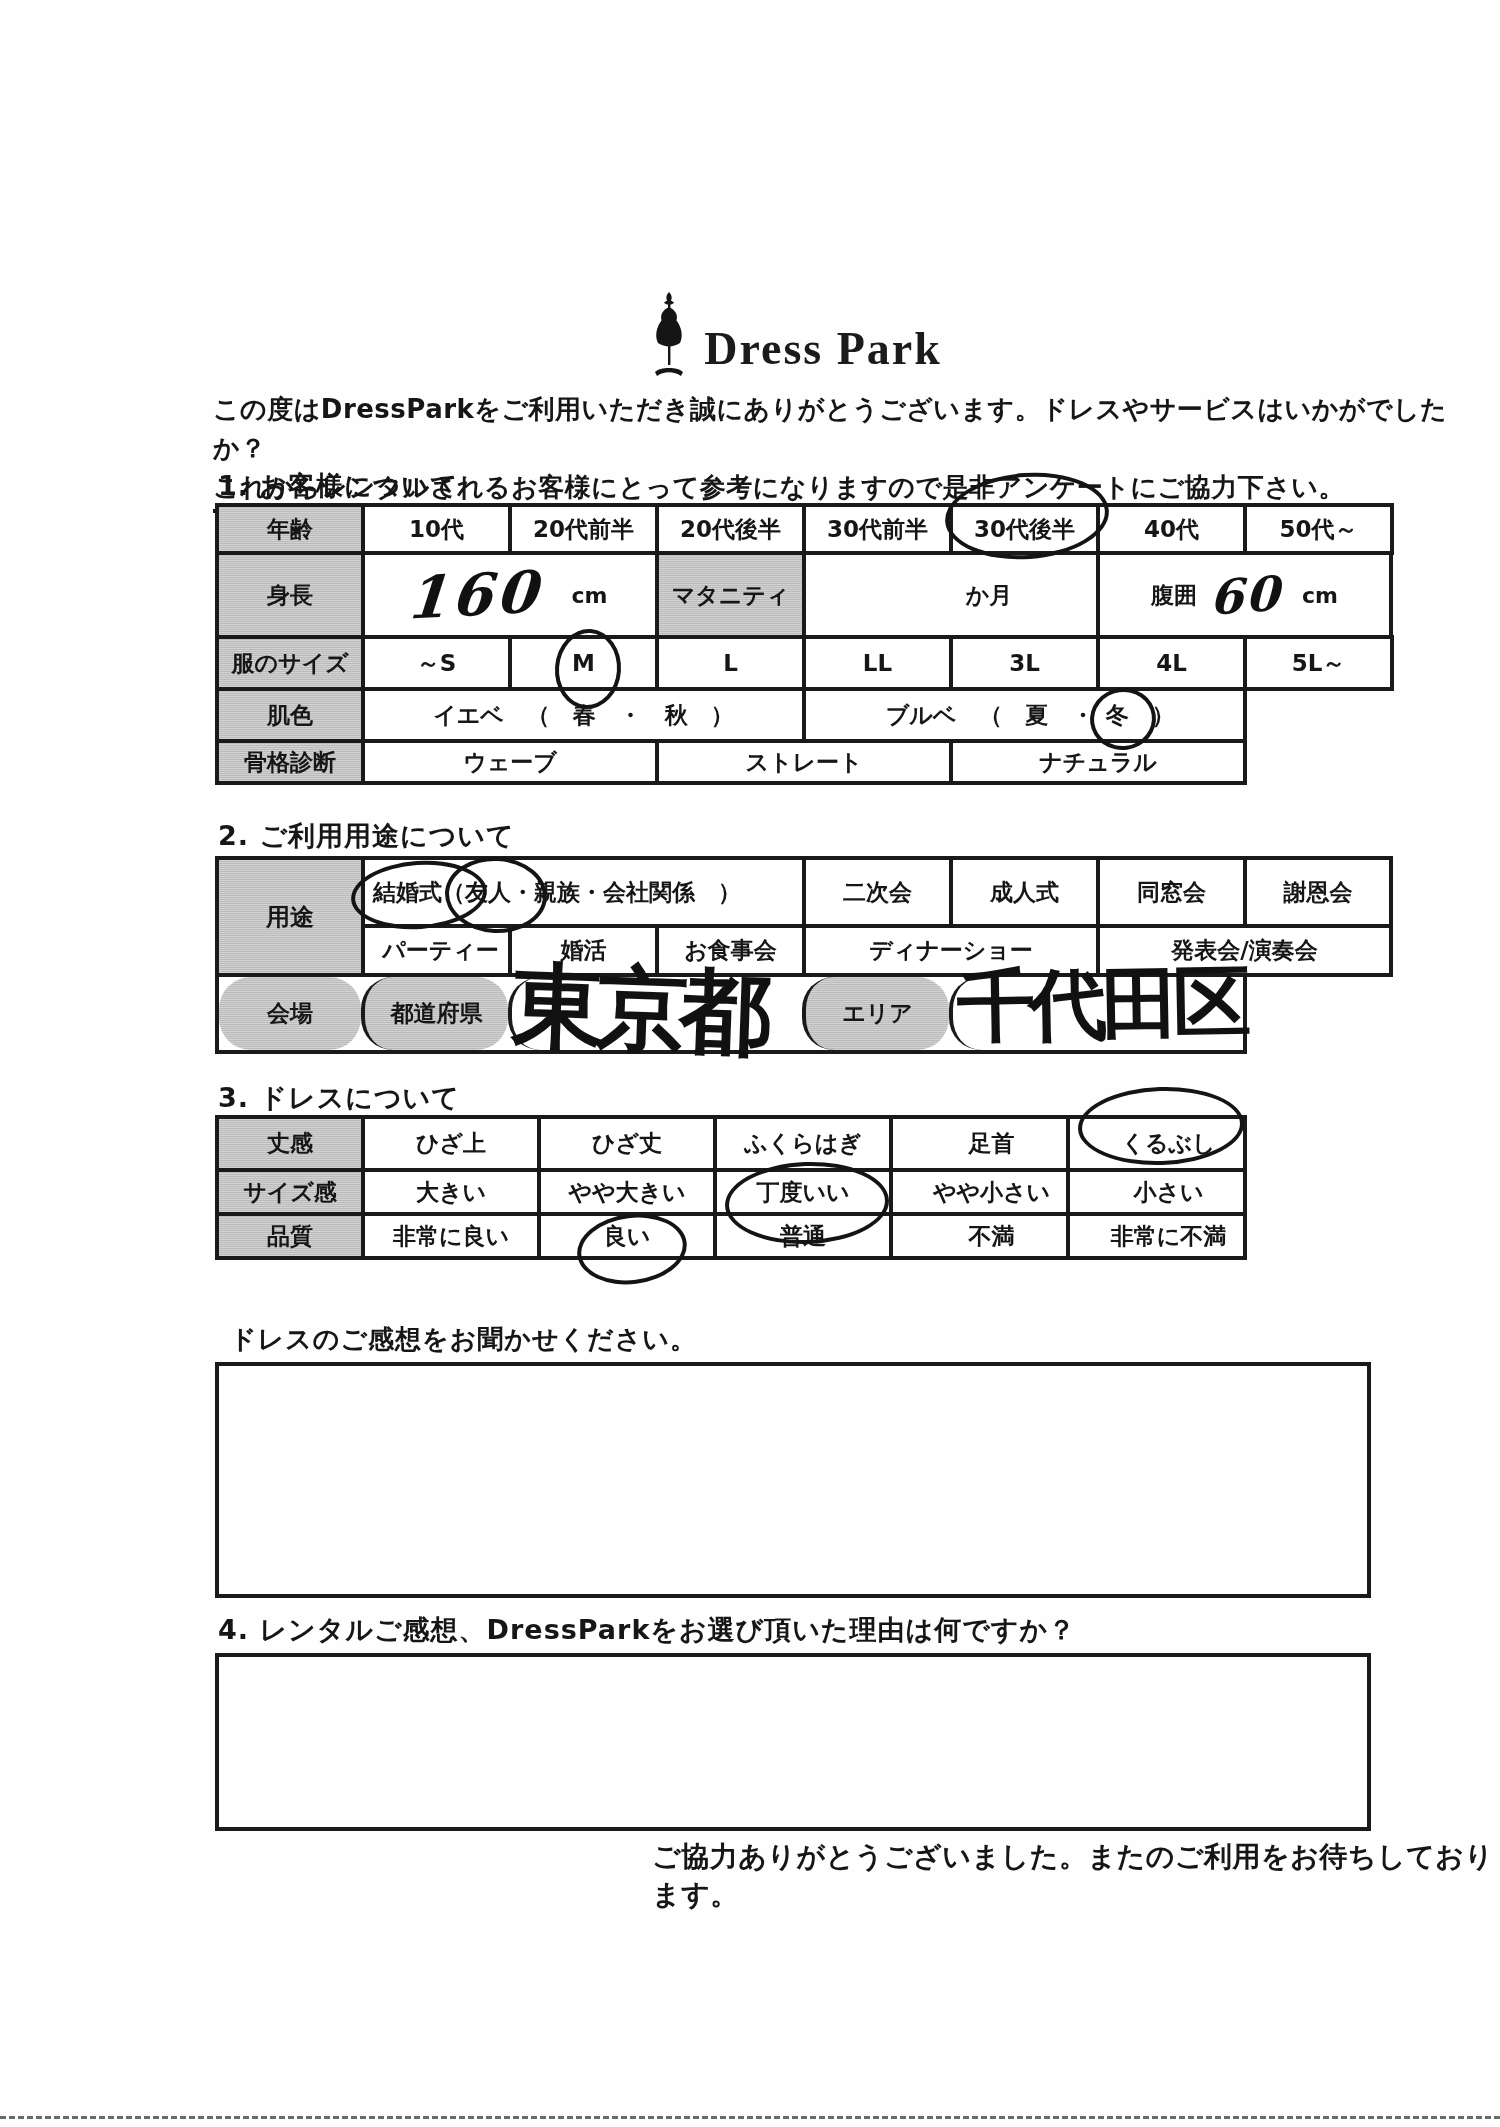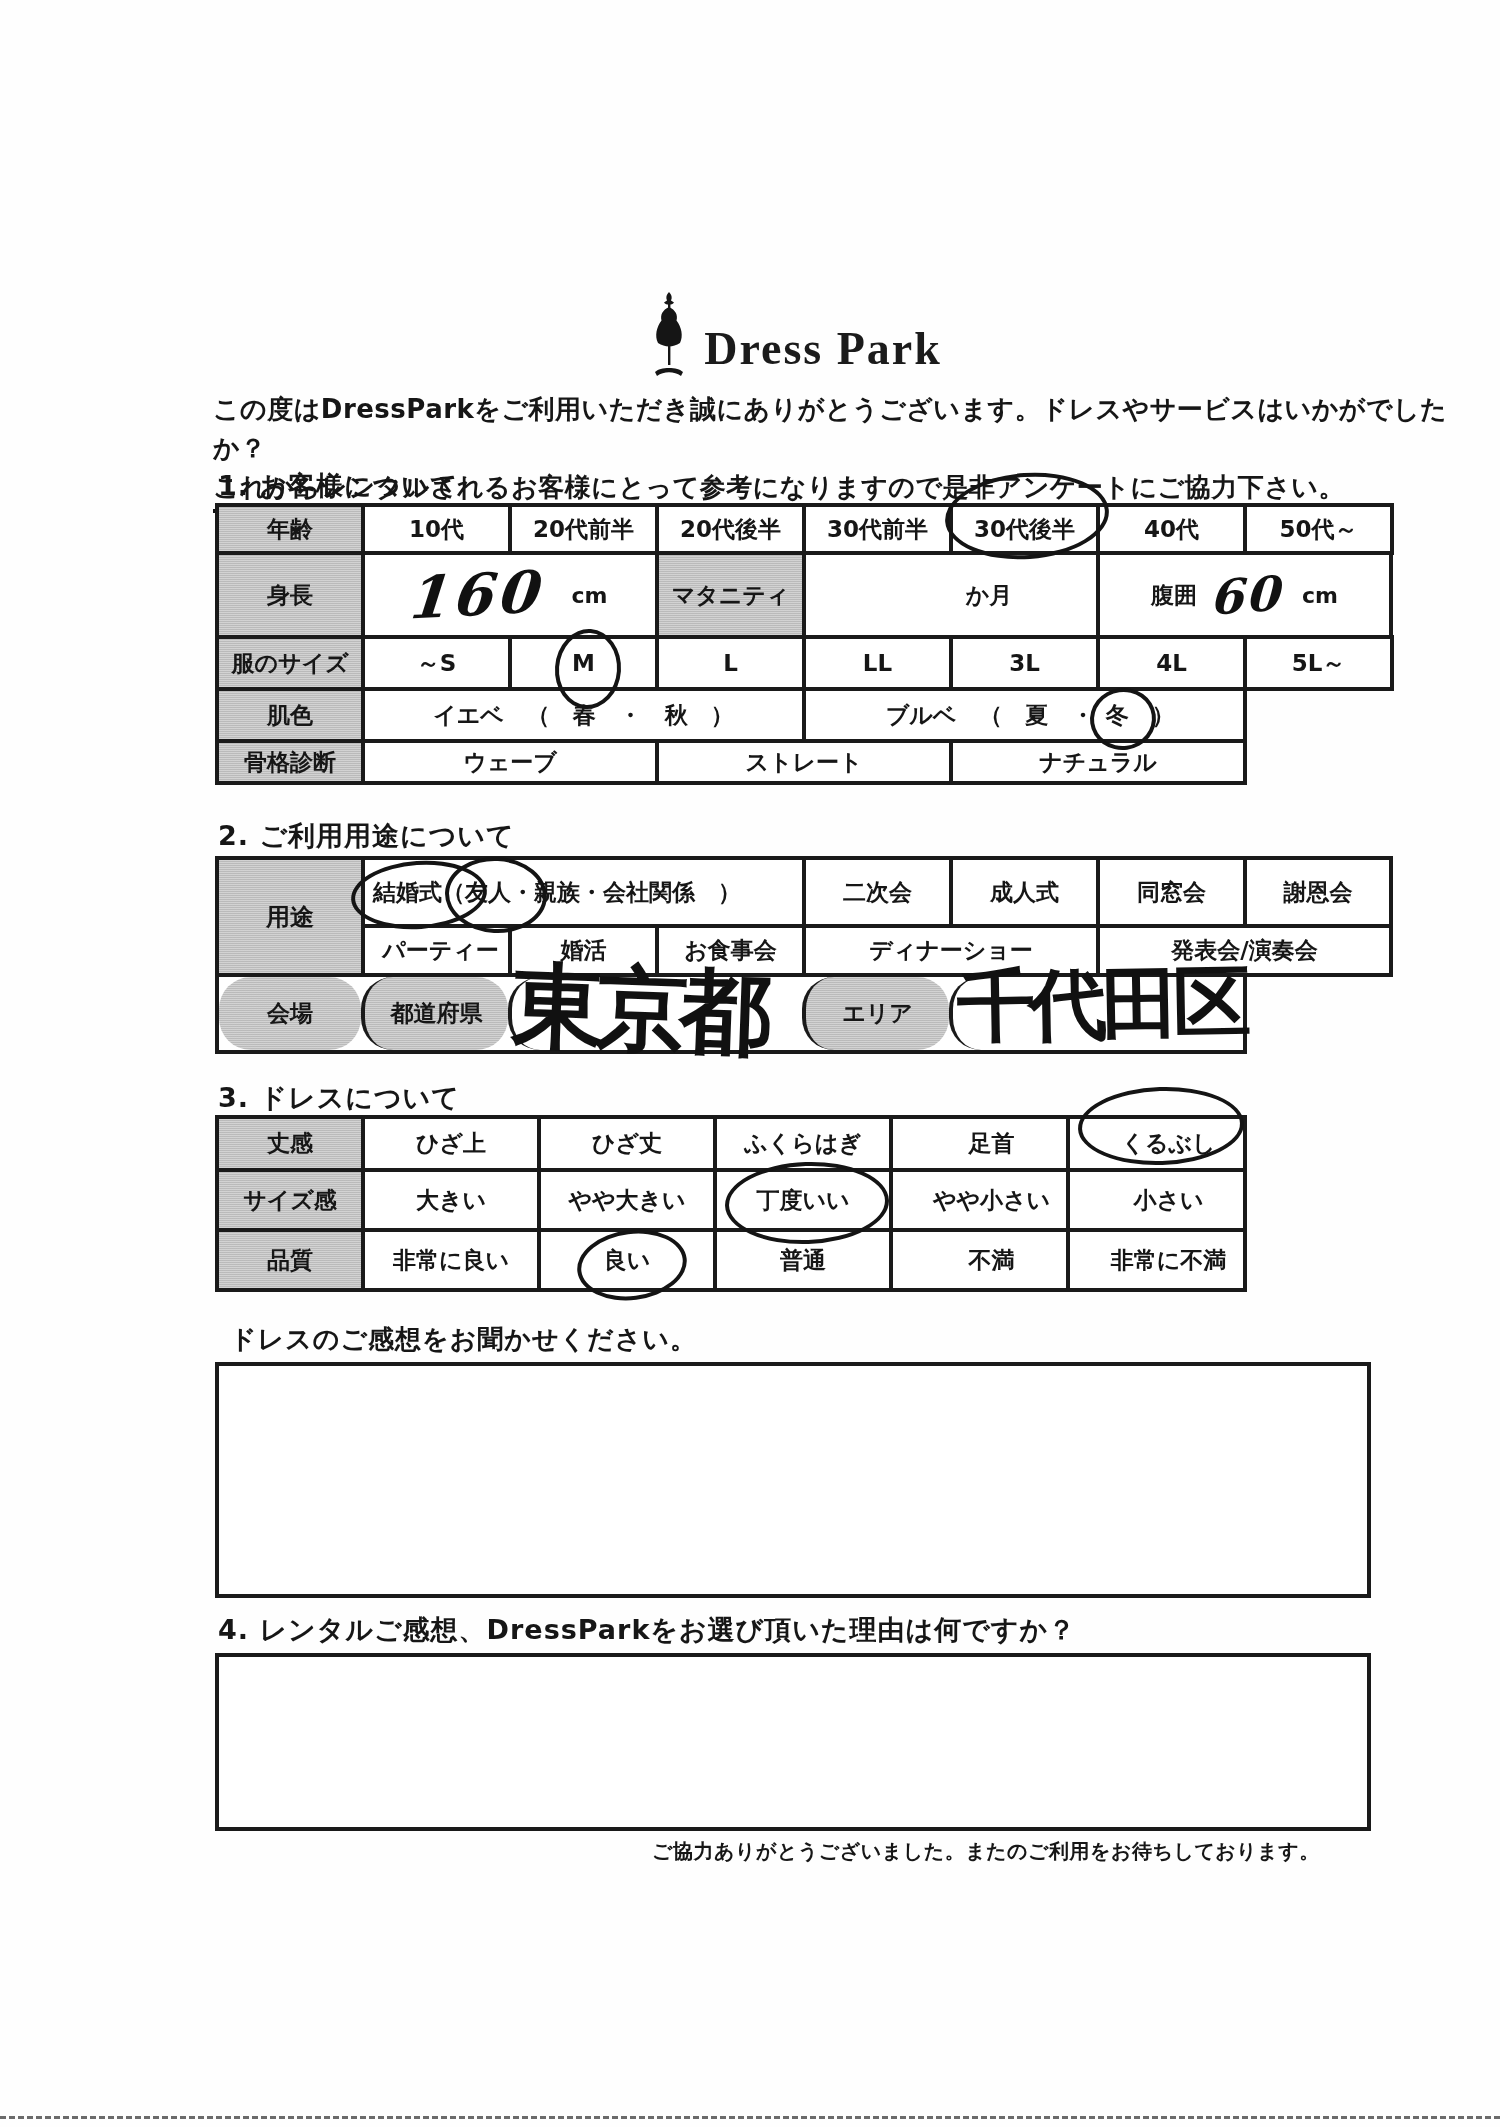--- a/index.html
+++ b/index.html
@@ -34,21 +34,21 @@
     font-weight:700; font-size:23px; text-align:center; white-space:nowrap;
     background:#fff;}
   .c:first-child{border-left:none;}
   .g{background:#c6c6c6;
      background-image:repeating-linear-gradient(0deg, rgba(255,255,255,.22) 0 1px, rgba(0,0,0,.06) 1px 2px);}
   .w142{width:142px;text-align:center;} .w146{width:146px;} .w147{width:147px;}
   .w176{width:176px;} .w177{width:177px;padding-left:24px;}
   .w293{width:293px;} .w294{width:294px;} .w441{width:441px;}
   .h52 .c{height:44px;} .h88 .c{height:80px;} .h56 .c{height:48px;}
   .h46 .c{height:38px;} .h74 .c{height:73px;border-radius:32px;}
-  .h57 .c{height:49px;} .h60 .c{height:56px;}
+  .h57 .c{height:49px;} .h60 .c{height:40px;}
   
   .grp{display:flex; width:max-content; border:4px solid #1a1a1a; box-sizing:border-box; background:#fff;}
   .grp .hdspan{width:142px; display:flex; align-items:center; justify-content:center;
     font-weight:700; font-size:24px;}
   .rcol{display:flex; flex-direction:column;}
   .sub{display:flex; width:max-content;}
   .sub .c:first-child{border-left:4px solid #1a1a1a;padding-left:8px;}
   .sub + .sub{border-top:4px solid #1a1a1a;}
   .sub1 .c{height:64px;} .sub2 .c{height:45px;}
   .wedding-cell{justify-content:flex-start; padding-left:4px;}
@@ -75,21 +75,21 @@
   .unit{font-size:22px; font-weight:700;}
   .mheight .unit{margin-left:26px;}
   .months-cell{justify-content:center; padding-left:76px;}
   .waist-cell{gap:17px;}
   
   .prompt{position:absolute; left:230px; top:1322px; font-size:26px; font-weight:700; letter-spacing:1px;}
   .fbox{position:absolute; left:215px; width:1156px; border:4px solid #1a1a1a;
     box-sizing:border-box; background:#fff;}
   .box1{top:1362px; height:236px;}
   .box2{top:1653px; height:178px;}
-  .footer{position:absolute; left:652px; top:1838px; font-size:20px; font-weight:700; letter-spacing:.5px;}
+  .footer{position:absolute; left:652px; top:1838px; font-size:28px; font-weight:700; letter-spacing:.5px;}
   .scanline{position:absolute; left:0; top:2116px; width:1500px;
     border-top:3px dashed #3a3a3a; opacity:.75;}
 </style>
 </head>
 <body>
 
 <div class="page">
 
   <div class="logo">
     <svg width="42" height="86" viewBox="0 0 42 86">

